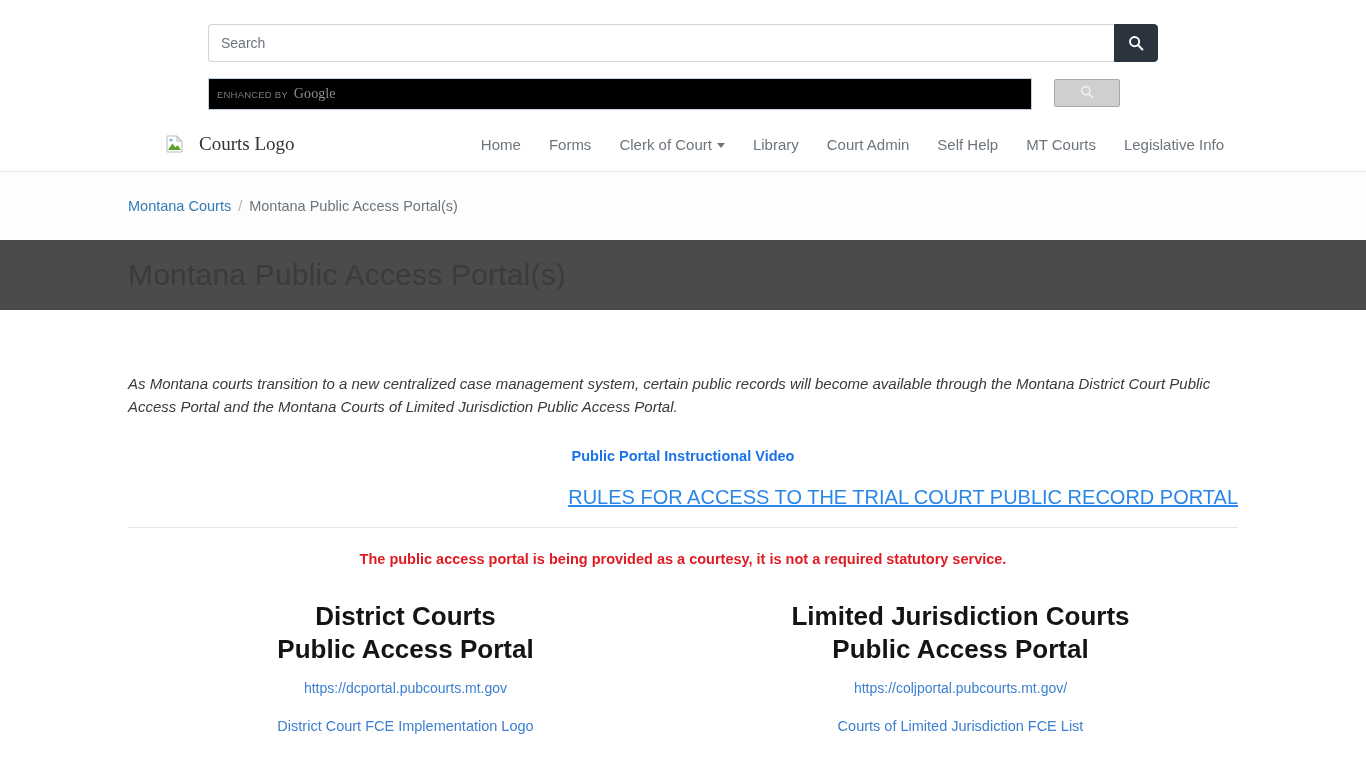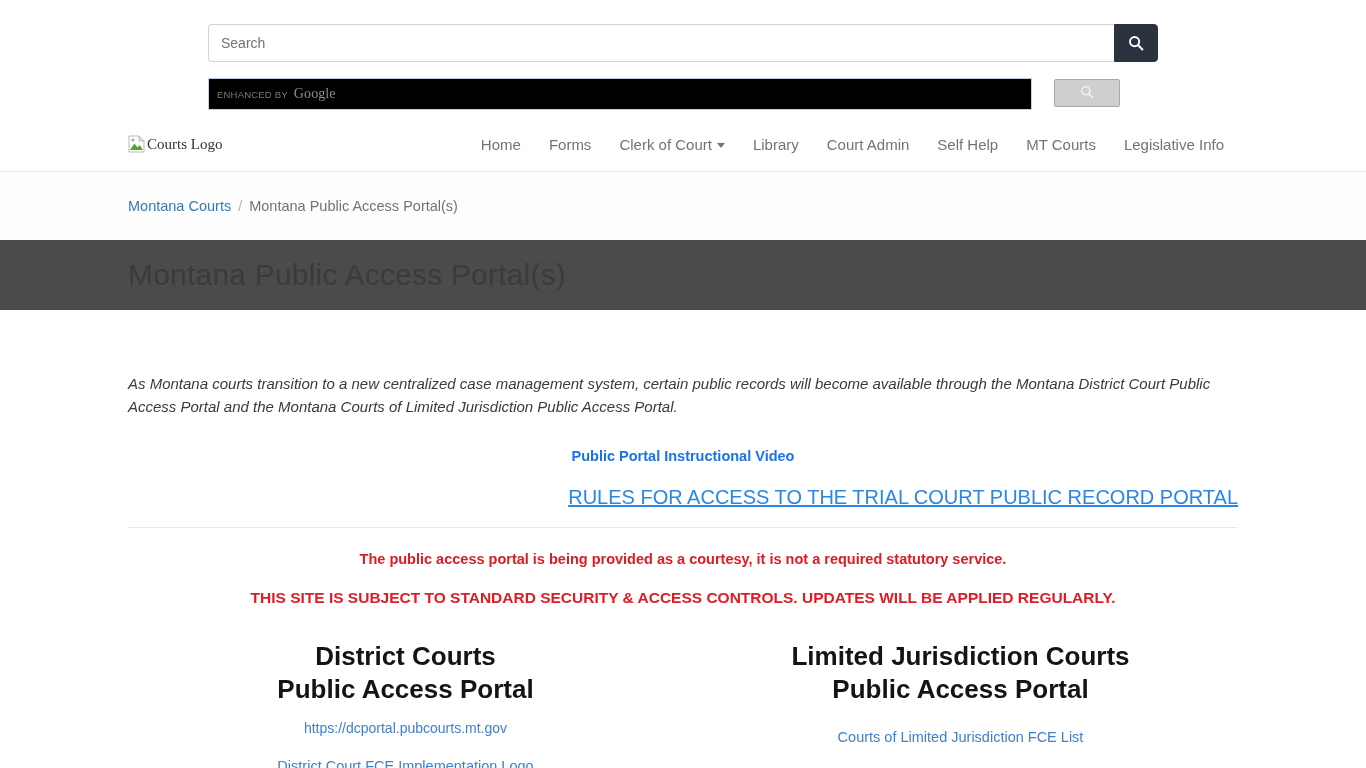--- a/index.html
+++ b/index.html
@@ -123,26 +123,27 @@
     width: 1110px;
     margin: 0 auto;
     height: 56px;
     display: flex;
     align-items: center;
     justify-content: space-between;
   }
   .brand {
     display: flex;
     align-items: center;
-    gap: 2px;
+    gap: 16px;
     text-decoration: none;
     color: #333;
-    font-size: 15px;
+    font-size: 19px;
     font-family: "Liberation Serif", serif;
     white-space: nowrap;
+    margin-left: 38px;
   }
   .broken-img-icon {
     width: 17px;
     height: 18px;
     flex: none;
     display: block;
   }
   .nav-links {
     display: flex;
     align-items: center;
@@ -379,33 +380,33 @@
     <a class="video-link">Public Portal Instructional Video</a>
   </div>
 
   <div class="rules-link-row">
     <a class="rules-link">RULES FOR ACCESS TO THE TRIAL COURT PUBLIC RECORD PORTAL</a>
   </div>
 
   <hr class="divider">
 
   <p class="notice notice-1">The public access portal is being provided as a courtesy, it is not a required statutory service.</p>
-  <p class="notice notice-2">THIS SITE IS SUBJECT TO STANDARD SECURITY &amp; ACCESS CONTROLS.  UPDATES WILL BE APPLIED REGULARLY.</p>
 
   <div class="portals">
     <div class="portal-col">
       <h2 class="portal-heading">
         <span>District Courts</span><br>
         <span>Public Access Portal</span>
       </h2>
       <a class="portal-url">https://dcportal.pubcourts.mt.gov</a>
       <a class="portal-fce">District Court FCE Implementation Logo</a>
     </div>
 
     <div class="portal-col">
       <h2 class="portal-heading">
         <span>Limited Jurisdiction Courts</span><br>
         <span>Public Access Portal</span>
       </h2>
+      <a class="portal-url">https://coljportal.pubcourts.mt.gov/</a>
       <a class="portal-fce">Courts of Limited Jurisdiction FCE List</a>
     </div>
   </div>
 </div>
 
 </body></html>

